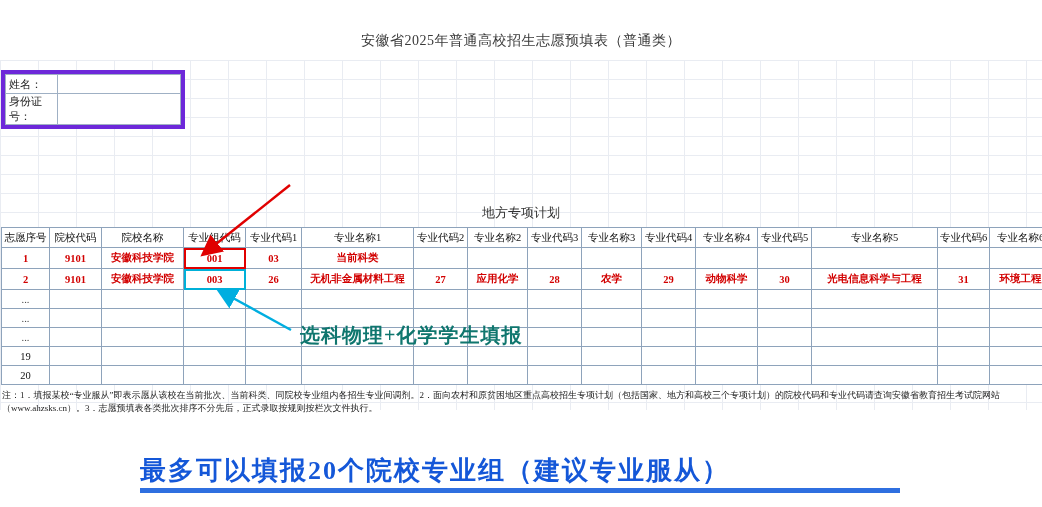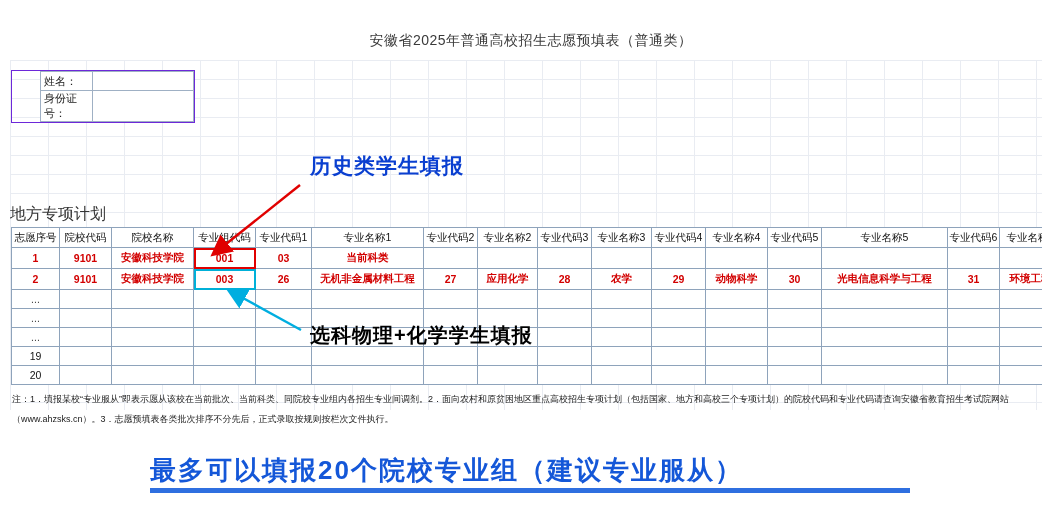--- a/index.html
+++ b/index.html
@@ -5,56 +5,55 @@
   * { box-sizing: border-box; }
   html, body { margin:0; padding:0; }
   body {
     width:1042px; height:507px;
     background:#ffffff;
     font-family:"Liberation Sans", sans-serif;
     position:relative;
     overflow:hidden;
   }
   .sheet {
-    position:absolute; left:10px; top:0; width:834px; height:507px;
+    position:absolute; left:0; top:0; width:834px; height:507px;font-family:Liberation Serif, serif;
   }
   
   .gridbg {
     position:absolute; left:0; top:60px; width:1042px; height:350px;
     background-image:
       linear-gradient(to right, #d8dee9 1px, transparent 1px),
       linear-gradient(to bottom, #d8dee9 1px, transparent 1px);
     background-size: 38px 19px;
     opacity:.55;
   }
   .doc-title {
     position:absolute; left:0; top:32px; width:1042px;
     text-align:center;
     font-size:14px; color:#3a3a3a; letter-spacing:.5px;
   }
   
   .info {
     position:absolute; left:1px; top:70px; width:184px;
-    border:1px solid #6d28d9;
+    border:4px solid #6d28d9;
     border-collapse:collapse;
-    padding-left:28px;
   }
   .info table { border-collapse:collapse; width:100%; }
   .info td {
     border:1px solid #9fb0c4;
     height:19px; font-size:11px; color:#222;
     padding:0 3px;
   }
   .info td.lab { width:52px; background:#ffffff; }
   .info td.val { background:#ffffff; }
 
   
   .plan-label {
     position:absolute; top:204px; left:0; width:1042px;
-    text-align:left; font-size:16px; color:#333;
+    text-align:center; font-size:13px; color:#333;
   }
 
   
   .main-wrap { position:absolute; left:1px; top:227px; width:1040px;border-radius:15px; }
   table.main { border-collapse:collapse; width:1039px; table-layout:fixed; }
   table.main th, table.main td {
     border:1px solid #8ea3bb;
     font-size:10.5px;
     text-align:center;
     height:20px;
@@ -75,37 +74,37 @@
     outline-offset:-2px;
   }
   .hl-cyan {
     outline:2px solid #00b0d8;
     outline-offset:-2px;
   }
 
   
   .note {
     position:absolute; left:2px; top:389px; width:1030px;
-    font-size:9px; color:#222; line-height:20px;
+    font-size:9px; color:#222; line-height:13px;
   }
 
   
   .anno {
     position:absolute;
     font-weight:bold;
     white-space:nowrap;
   }
   .anno-hist {
     left:300px; top:152px;
     color:#0a3fd0; font-size:21px;
     letter-spacing:1px;
   }
   .anno-phys {
     left:300px; top:322px;
-    color:#000000; font-size:20px;
+    color:#0f766e; font-size:20px;
     letter-spacing:1px;
   }
   .anno-bottom {
     left:140px; top:443px;
     color:#1457d8; font-size:26px;
     letter-spacing:2px;
     margin-top:10px;
   }
   .bottom-bar {
     position:absolute; left:140px; top:488px; width:760px; height:5px;
@@ -335,18 +334,17 @@
         <path d="M0,0 L9,4.5 L0,9 z" fill="#e00000"></path>
       </marker>
       <marker id="arrCyan" markerWidth="9" markerHeight="9" refX="6" refY="4.5" orient="auto">
         <path d="M0,0 L9,4.5 L0,9 z" fill="#00aee0"></path>
       </marker>
     </defs>
     <line x1="290" y1="185" x2="206" y2="252" stroke="#e00000" stroke-width="2.4" marker-end="url(#arrRed)"></line>
     <line x1="291" y1="330" x2="222" y2="292" stroke="#00aee0" stroke-width="2.4" marker-end="url(#arrCyan)"></line>
   </svg>
 
-  <div class="anno anno-hist">历史类学生填报</div>
   <div class="anno anno-phys">选科物理+化学学生填报</div>
   <div class="anno anno-bottom">最多可以填报20个院校专业组（建议专业服从）</div>
   <div class="bottom-bar"></div>
 
 </div>
 
 </body></html>

